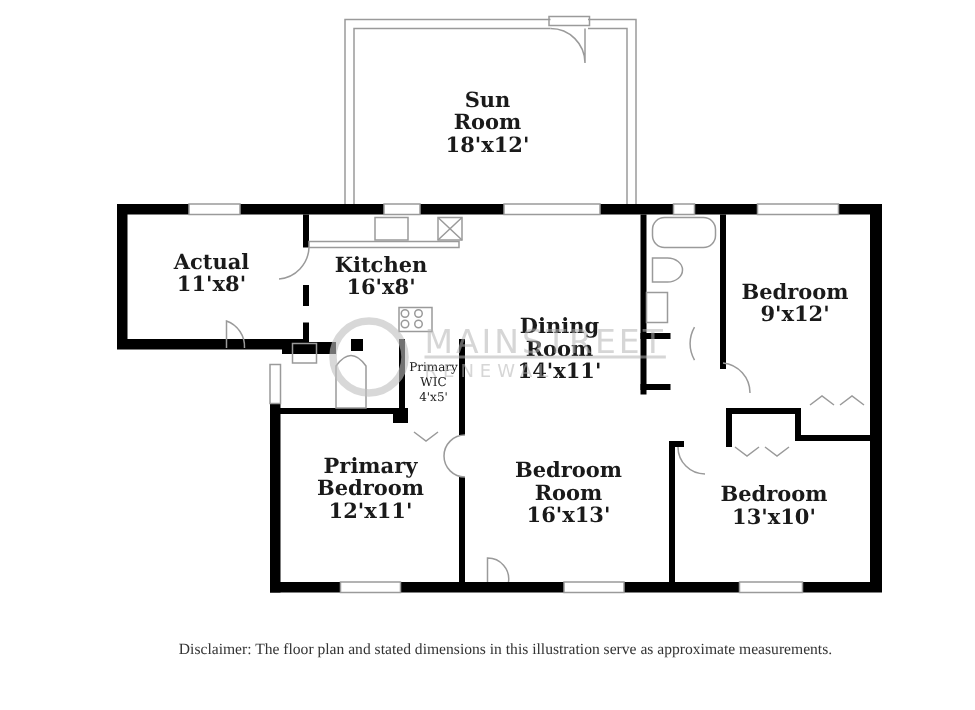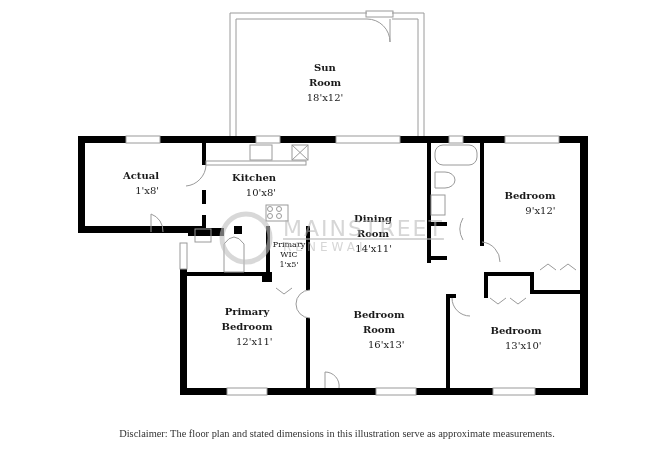--- a/index.html
+++ b/index.html
@@ -1,19 +1,19 @@
 <!DOCTYPE html>
 <html><head>
 <meta charset="utf-8">
 <style>
   html, body { margin: 0; padding: 0; background: #ffffff; }
   body { width: 650px; height: 473px; position: relative; overflow: hidden; font-family: "DejaVu Serif", "Liberation Serif", serif; }
   #plan { position: absolute; left: 0; top: 0; width: 650px; height: 473px; }
-  .room-label { position: absolute; text-align: center; font-family: "DejaVu Serif", "Liberation Serif", serif; font-weight: bold; color: #1a1a1a; line-height: 15px; font-size: 10px; transform: translateX(-50%); white-space: nowrap; }
-  .room-label .dim { font-weight: normal; text-align: right; }
+  .room-label { position: absolute; text-align: center; font-family: "DejaVu Serif", "Liberation Serif", serif; font-weight: bold; color: #1a1a1a; line-height: 15px; font-size: 14px; transform: translateX(-50%); white-space: nowrap; }
+  .room-label .dim { font-weight: bold; }
   .room-label.small { font-size: 8px; line-height: 10px; font-weight: normal; }
   .disclaimer { position: absolute; left: 16px; width: 642px; top: 427px; text-align: center; font-family: "Liberation Serif", "DejaVu Serif", serif; font-size: 10.4px; line-height: 13px; color: #333; }
   .watermark { position: absolute; font-family: "DejaVu Sans", "Liberation Sans", sans-serif; color: rgba(180,180,180,0.55); letter-spacing: 2px; }
 </style>
 </head>
 <body>
 
 <svg id="plan" viewBox="0 0 650 473" xmlns="http://www.w3.org/2000/svg">
 
   <g fill="none" stroke="#9a9a9a" stroke-width="1">
@@ -107,43 +107,43 @@
 </svg>
 
 <div class="room-label" style="left:325px; top:60px;">
   <div>Sun</div>
   <div>Room</div>
   <div class="dim">18'x12'</div>
 </div>
 
 <div class="room-label" style="left:141px; top:168px;">
   <div>Actual</div>
-  <div class="dim">1'x8'</div>
+  <div class="dim">11'x8'</div>
 </div>
 
 <div class="room-label" style="left:254px; top:170px;">
   <div>Kitchen</div>
-  <div class="dim">10'x8'</div>
+  <div class="dim">16'x8'</div>
 </div>
 
 <div class="room-label" style="left:373px; top:179px;margin-top:32px;">
   <div>Dining</div>
   <div>Room</div>
   <div class="dim">14'x11'</div>
 </div>
 
 <div class="room-label" style="left:530px; top:188px;">
   <div>Bedroom</div>
   <div class="dim">9'x12'</div>
 </div>
 
 <div class="room-label small" style="left:289px; top:240px;">
   <div>Primary</div>
   <div>WIC</div>
-  <div>1'x5'</div>
+  <div>4'x5'</div>
 </div>
 
 <div class="room-label" style="left:247px; top:304px;">
   <div>Primary</div>
   <div>Bedroom</div>
   <div class="dim">12'x11'</div>
 </div>
 
 <div class="room-label" style="left:379px; top:307px;">
   <div>Bedroom</div>

